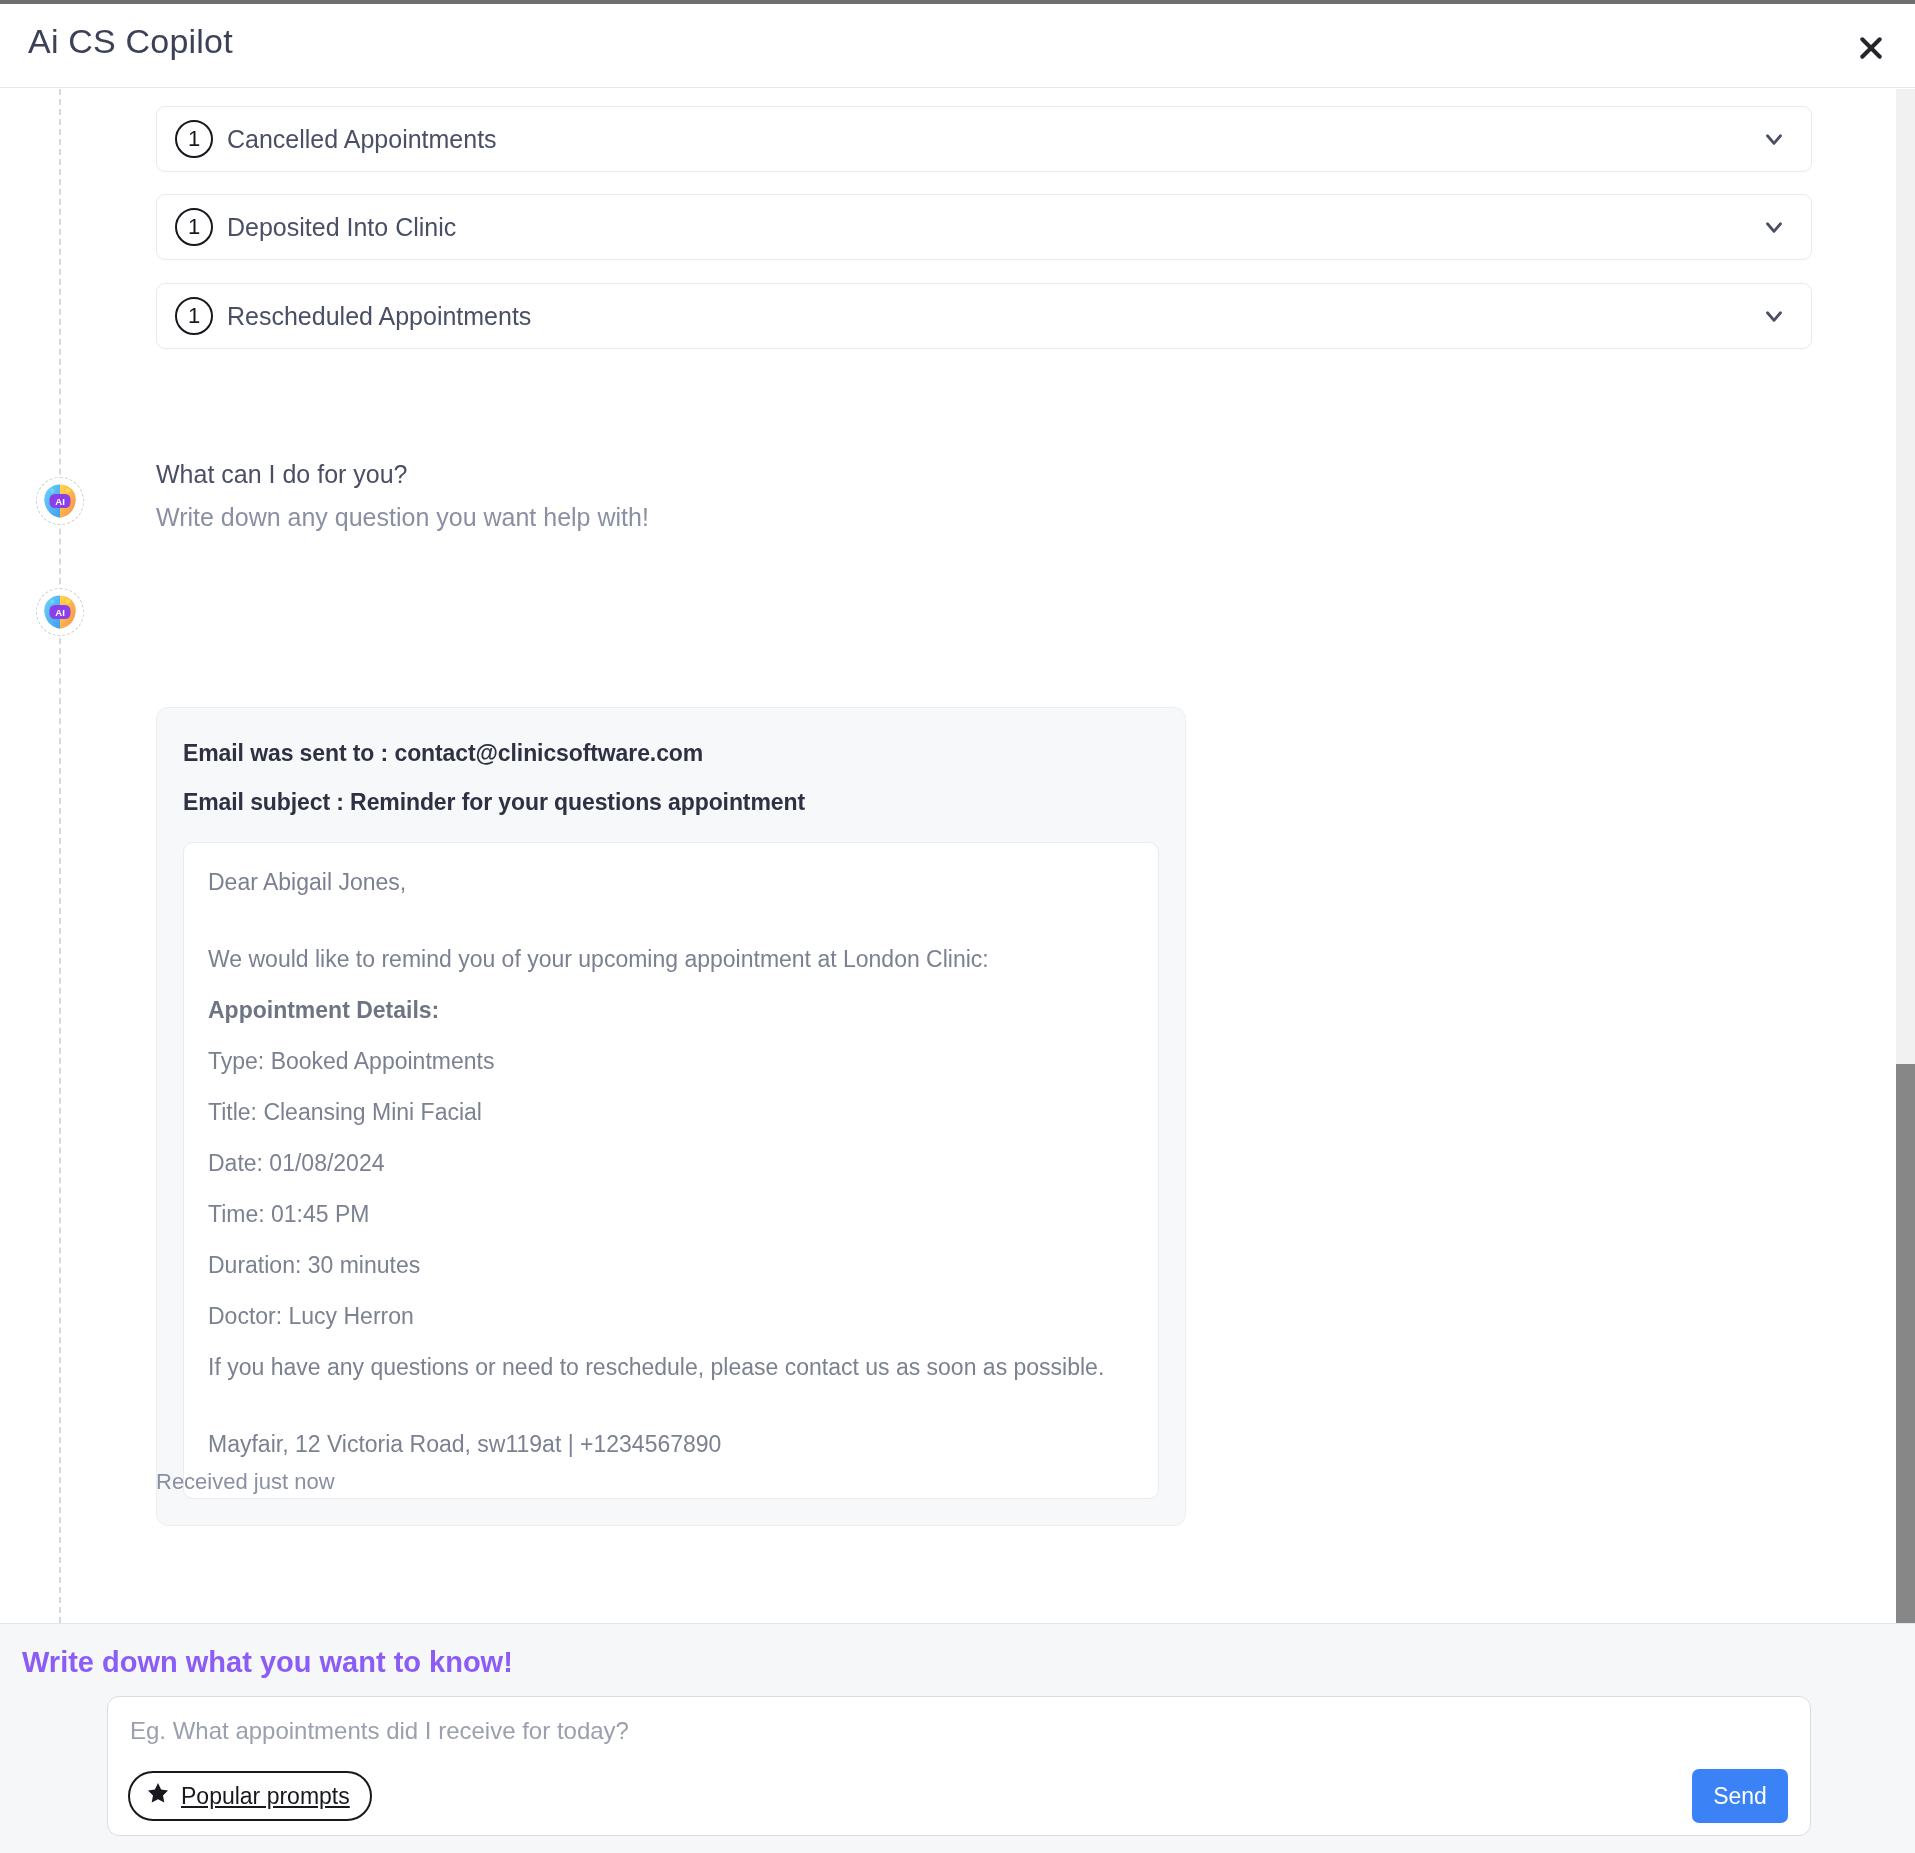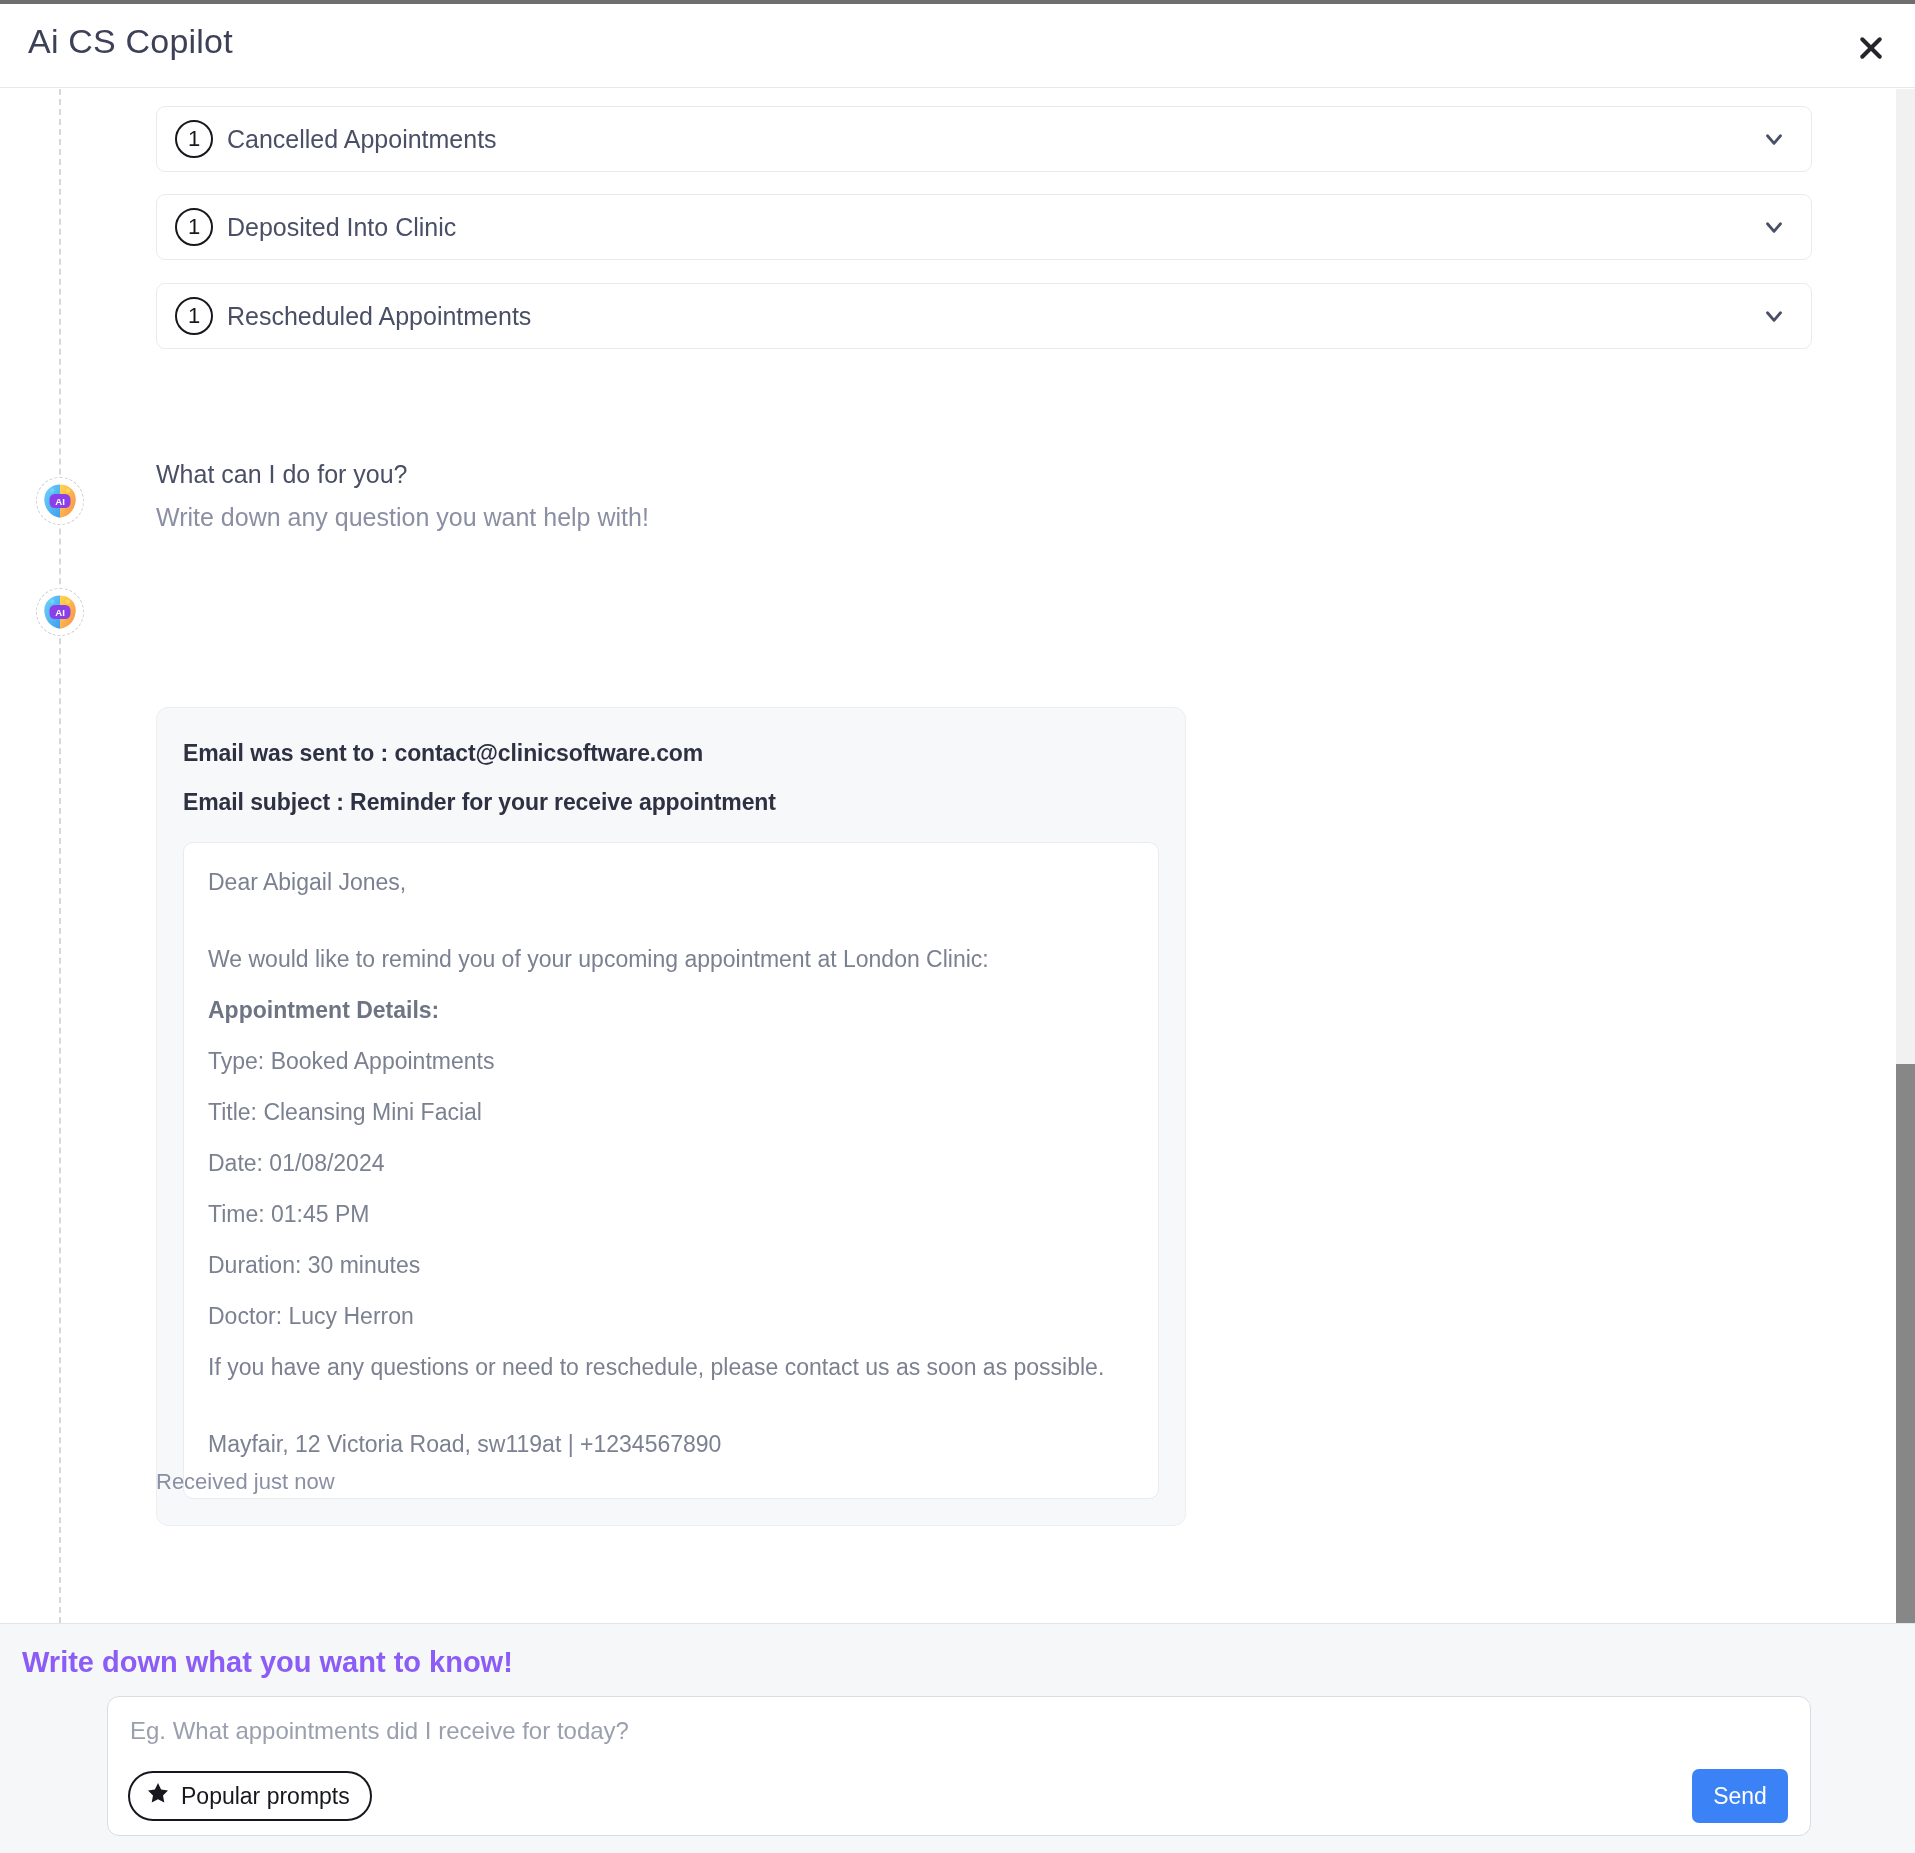--- a/index.html
+++ b/index.html
@@ -252,20 +252,21 @@
     align-items: center;
     gap: 11px;
     background: #ffffff;
     border: 2.2px solid #16181d;
     border-radius: 26px;
     cursor: pointer;
     font-size: 23px;
     color: #16181d;
     font-family: "Liberation Sans", "DejaVu Sans", sans-serif;
     white-space: nowrap;
+    text-decoration: underline;
   }
   .send-btn {
     position: absolute;
     right: 22px;
     top: 72px;
     width: 96px;
     height: 54px;
     background: #3b82f6;
     color: #ffffff;
     border: none;
@@ -378,21 +379,21 @@
       </svg>
     </div>
 
     <div class="intro">
       <div class="intro-line1">What can I do for you?</div>
       <div class="intro-line2">Write down any question you want help with!</div>
     </div>
 
     <div class="email-card">
       <div class="email-meta">Email was sent to : contact@clinicsoftware.com</div>
-      <div class="email-meta">Email subject : Reminder for your receive appointment</div>
+      <div class="email-meta">Email subject : Reminder for your questions appointment</div>
 
       <div class="email-body">
         <div class="eb-line">Dear Abigail Jones,</div>
         <div class="eb-gap"></div>
         <div class="eb-line">We would like to remind you of your upcoming appointment at London Clinic:</div>
         <div class="eb-line bold">Appointment Details:</div>
         <div class="eb-line">Type: Booked Appointments</div>
         <div class="eb-line">Title: Cleansing Mini Facial</div>
         <div class="eb-line">Date: 01/08/2024</div>
         <div class="eb-line">Time: 01:45 PM</div>

